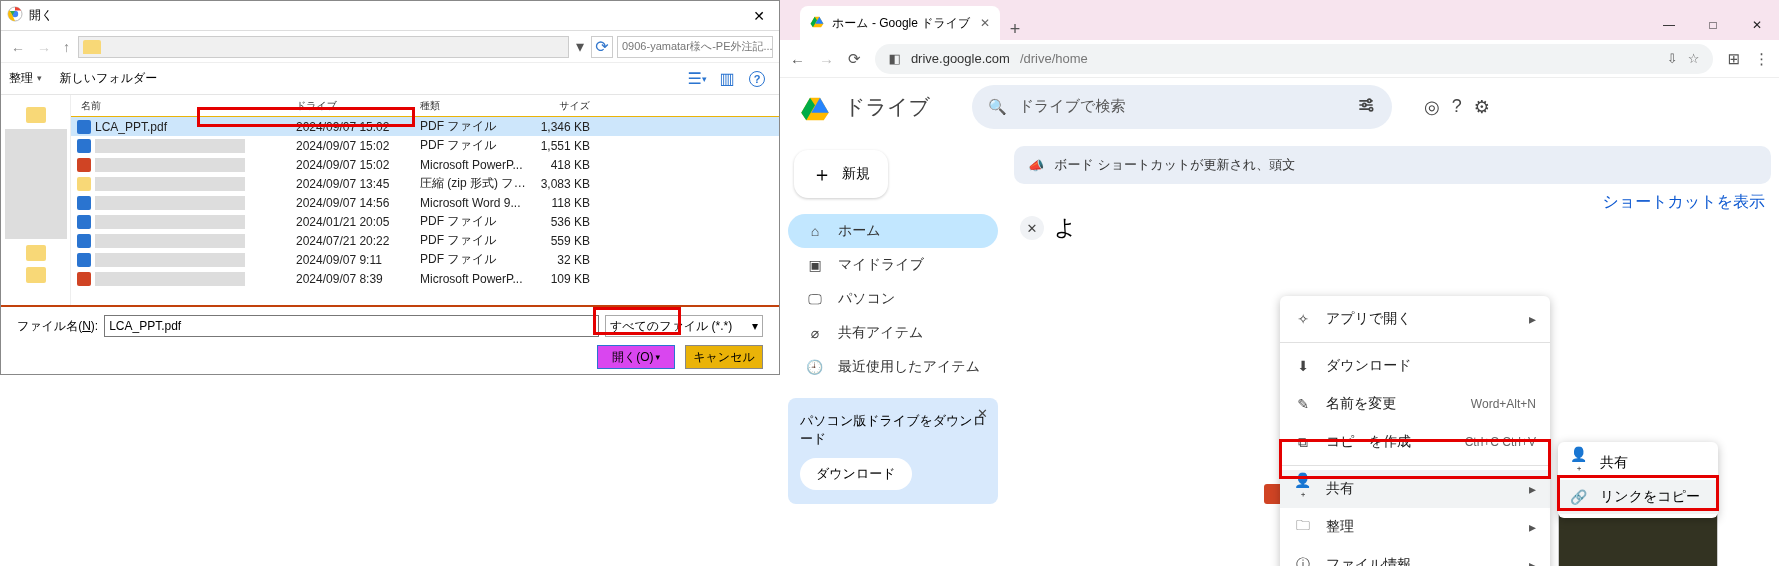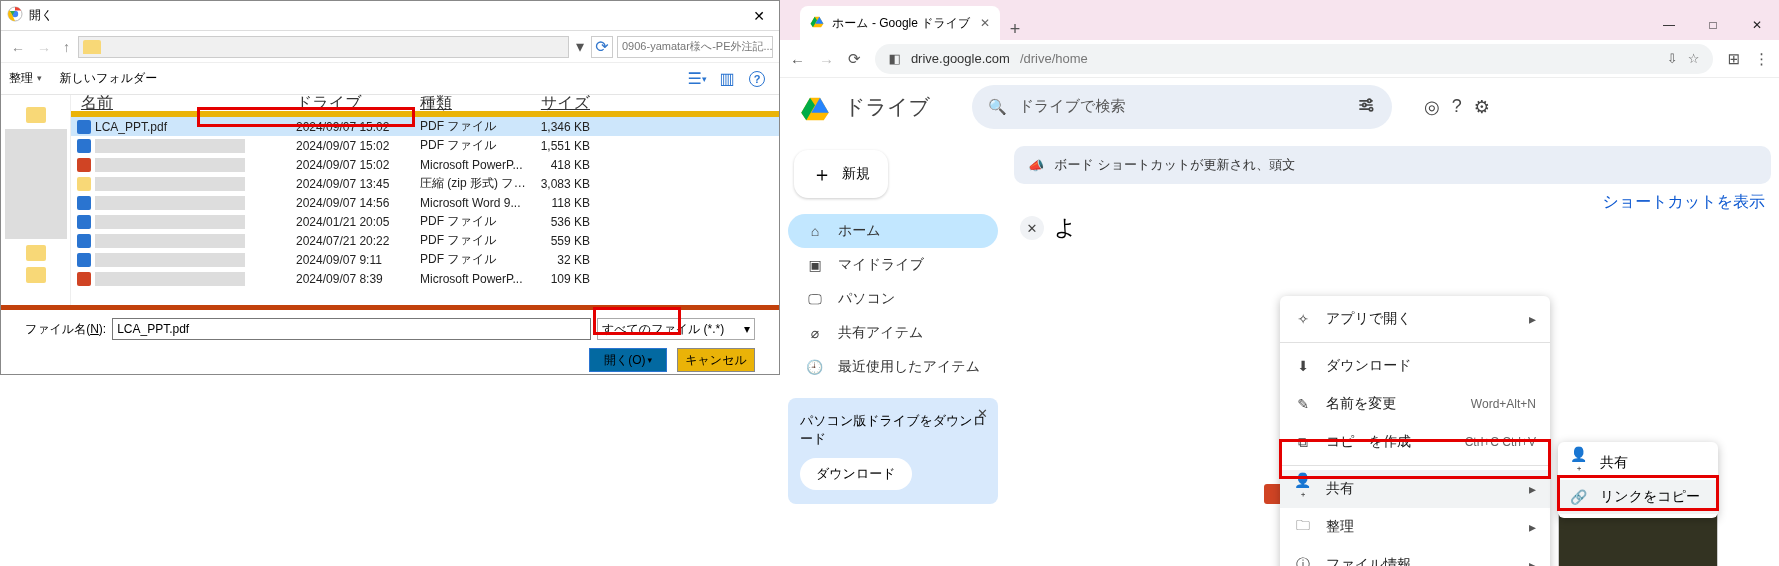--- a/index.html
+++ b/index.html
@@ -27,50 +27,50 @@
 .toolbar .spacer { flex: 1; }
 .toolbar .icon-btn { width: 28px; height: 22px; border: 1px solid transparent; display: inline-flex; align-items: center; justify-content: center; margin-left: 2px; color: #2a74d0; cursor: pointer; }
 .toolbar .help { color: #2a74d0; font-weight: bold; border: 1px solid #2a74d0; border-radius: 50%; width: 16px; height: 16px; font-size: 11px; display: inline-flex; align-items: center; justify-content: center; }
 
 .body { display: flex; height: 210px; }
 .tree { width: 70px; background: #fff; border-right: 1px solid #eee; padding: 6px 4px; }
 .tree .tfolder { width: 20px; height: 16px; background: #f8d877; margin: 6px auto; border-radius: 2px; }
 .tree .tblock { width: 62px; height: 110px; background: #ddd; margin-top: 6px; }
 
 .listwrap { flex: 1; display: flex; flex-direction: column; }
-.cols { display: flex; height: 22px; border-bottom: 6px solid #eab308; font-size: 16px; color: #333; align-items: center; text-decoration: underline; }
+.cols { display: flex; height: 22px; border-bottom: 1px solid #eab308; font-size: 10px; color: #333; align-items: center; }
 .col-name { width: 225px; padding-left: 10px; }
 .col-date { width: 124px; }
 .col-type { width: 106px; }
 .col-size { width: 74px; text-align: right; padding-right: 10px; }
 .rows { flex: 1; overflow: hidden; }
 .row { display: flex; height: 19px; font-size: 12px; align-items: center; color: #222; }
 .row.sel { background: #cde6fb; }
 .row .c-name { width: 225px; padding-left: 6px; display: flex; align-items: center; gap: 4px; overflow: hidden; white-space: nowrap; }
 .row .c-date { width: 124px; }
 .row .c-type { width: 106px; white-space: nowrap; overflow: hidden; text-overflow: ellipsis; }
 .row .c-size { width: 74px; text-align: right; padding-right: 10px; }
 .file-ico { width: 14px; height: 14px; display: inline-block; background: #d94; border-radius: 2px; flex-shrink: 0; }
 .file-ico.pdf { background: #2a74d0; }
 .file-ico.ppt { background: #d04424; }
 .file-ico.zip { background: #f8d877; }
 .file-ico.doc { background: #2a74d0; }
 .redact { display: inline-block; background: #ddd; }
 
 .red-box { border: 3px solid #e40000; position: absolute; pointer-events: none; }
 
-.footer { padding: 8px 24px; border-top: 5px solid #c2410c; }
+.footer { padding: 8px 16px; border-top: 2px solid #c2410c; }
 .fn-row { display: flex; align-items: center; gap: 6px; margin-bottom: 8px; }
 .fn-row .lbl { font-size: 12px; }
 .fn-row .lbl u { text-decoration: underline; }
 .fn-input { flex: 1; height: 22px; border: 1px solid #777; padding: 0 4px; font-size: 12px; }
 .type-dd { width: 158px; height: 22px; border: 1px solid #aaa; font-size: 12px; padding: 0 4px; display: flex; align-items: center; justify-content: space-between; cursor: pointer; }
 .btn-row { display: flex; justify-content: flex-end; gap: 10px; }
 .win-btn { min-width: 78px; height: 24px; border: 1px solid #888; background: #eab308; font-size: 12px; cursor: pointer; display: inline-flex; align-items: center; justify-content: center; }
-.win-btn.primary { border: 1px solid #2a74d0; background: #0369a1; }
+.win-btn.primary { border: 1px solid #2a74d0; background: #d946ef; }
 
 
 .right-pane { flex: 1; height: 566px; border-left: none; background: #fff; position: relative; }
 .chrome-top { height: 40px; background: #f7e4ee; display: flex; align-items: flex-end; padding-left: 20px; }
 .tab { background: #ffffff; border-radius: 8px 8px 0 0; height: 34px; min-width: 200px; display: flex; align-items: center; padding: 0 10px; gap: 8px; font-size: 12px; }
 .tab .tab-x { color: #666; margin-left: auto; cursor: pointer; }
 .new-tab { width: 30px; text-align: center; font-size: 18px; color: #555; cursor: pointer; }
 .win-ctrls { margin-left: auto; display: flex; }
 .win-ctrls span { width: 44px; height: 30px; display: inline-flex; align-items: center; justify-content: center; font-size: 12px; color: #222; cursor: pointer; }
 

